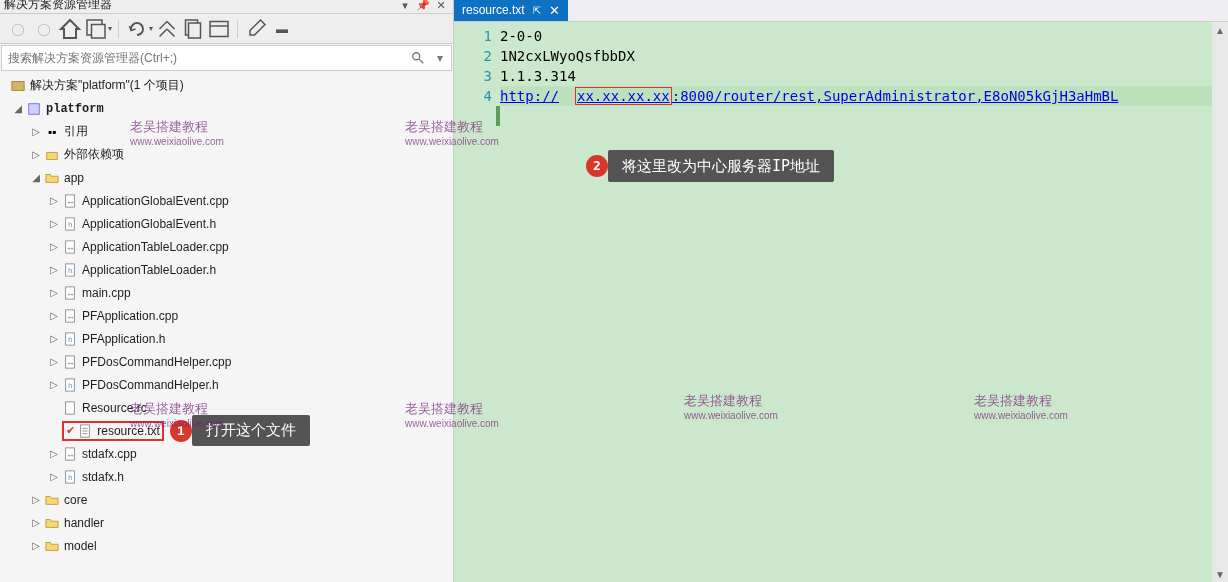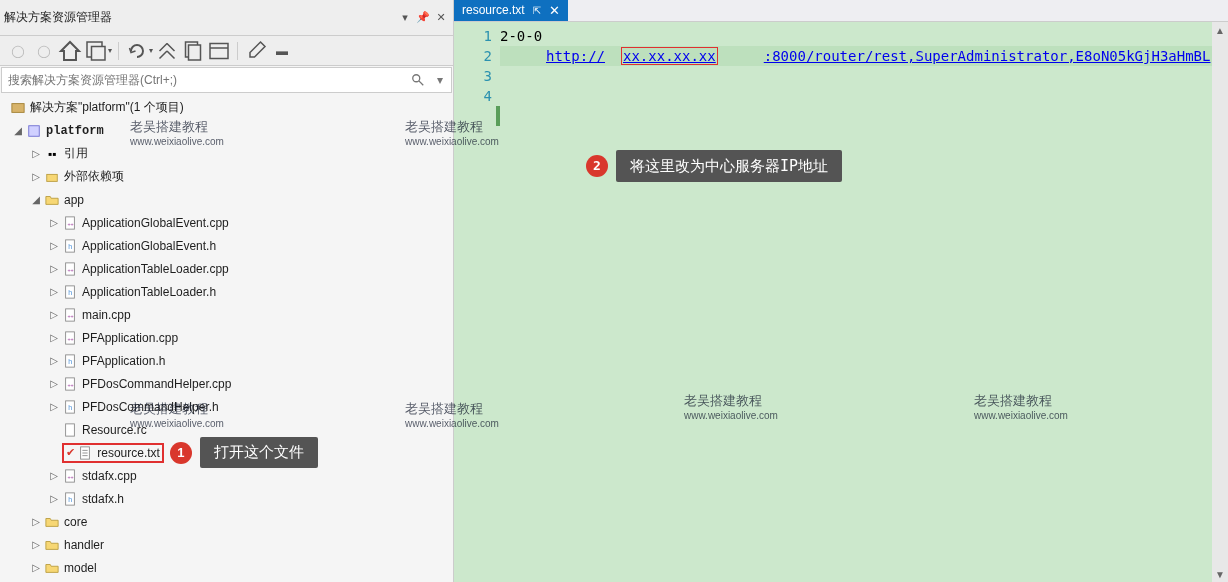--- a/index.html
+++ b/index.html
@@ -1,18 +1,18 @@
 <!DOCTYPE html>
 <html><head>
 <meta charset="utf-8">
 <style>
 * { box-sizing: border-box; margin: 0; padding: 0; }
 body { font-family: "Microsoft YaHei", "Segoe UI", Tahoma, sans-serif; font-size: 12px; background: #fff; width: 1228px; height: 582px; overflow: hidden; display: flex; }
 .left-panel { width: 454px; background: #f5f5f5; display: flex; flex-direction: column; border-right: 1px solid #ccc; }
-.panel-header { display: flex; align-items: center; height: 36px; background: #eee; border-bottom: 1px solid #ccc; padding: 0 4px; }
+.panel-header { display: flex; align-items: flex-end; height: 14px; background: #eee; border-bottom: 1px solid #ccc; padding: 0 4px; }
 .panel-title { flex: 1; color: #1e1e1e; font-size: 12px; }
 .hdr-btn { width: 16px; height: 16px; display: flex; align-items: center; justify-content: center; color: #555; cursor: pointer; margin-left: 2px; font-size: 11px; }
 .toolbar { display: flex; align-items: center; height: 30px; background: #eee; border-bottom: 1px solid #ccc; padding: 0 6px; gap: 2px; }
 .tb-btn { width: 24px; height: 24px; display: flex; align-items: center; justify-content: center; color: #555; cursor: pointer; border-radius: 2px; }
 .tb-disabled { color: #bbb; cursor: default; }
 .tb-sep { width: 1px; height: 18px; background: #ccc; margin: 0 4px; }
 .dropdown-chev { font-size: 8px; margin-left: -2px; color: #555; }
 .search-row { display: flex; align-items: center; height: 26px; background: #fff; border: 1px solid #ccc; margin: 1px; }
 .search-input { flex: 1; border: none; outline: none; padding: 0 6px; font-size: 12px; color: #0369a1; background: transparent; font-family: inherit; }
 .search-icon { width: 22px; display: flex; align-items: center; justify-content: center; color: #777; }
@@ -23,37 +23,37 @@
 .ticon { width: 16px; height: 16px; display: flex; align-items: center; justify-content: center; margin-right: 4px; font-size: 12px; }
 .ticon svg { width: 14px; height: 14px; }
 .tlabel { color: #1e1e1e; }
 .bold { font-weight: bold; font-family: Liberation Mono, monospace; }
 .indent0 { padding-left: 10px; }
 .indent1 { padding-left: 28px; }
 .indent2 { padding-left: 46px; }
 .selected-file { border: 2px solid #e03030; padding: 0 2px; }
 .selected-file .tlabel { }
 .annot-badge { width: 22px; height: 22px; border-radius: 50%; background: #d9372c; color: #fff; display: flex; align-items: center; justify-content: center; font-weight: bold; margin-left: 6px; font-size: 13px; }
-.annot-callout { background: #545454; color: #fff; padding: 6px 14px; font-size: 15px; margin-left: 8px; border-radius: 2px; }
+.annot-callout { background: #545454; color: #fff; padding: 6px 14px; font-size: 15px; border-radius: 2px; }
 .right-panel { flex: 1; display: flex; flex-direction: column; }
 .tab-bar { height: 22px; background: #eeeef2; display: flex; align-items: flex-end; border-bottom: 1px solid #ccc; }
 .tab { height: 22px; background: #0e70c0; color: #fff; display: flex; align-items: center; padding: 0 8px; font-size: 12px; gap: 8px; }
 .tab-pin { font-size: 10px; }
 .tab-close { font-size: 13px; cursor: pointer; }
 .editor-wrap { flex: 1; background: #cce8cc; display: flex; position: relative; }
 .gutter { width: 46px; background: #cce8cc; text-align: right; padding-right: 8px; color: #2b91af; font-family: Consolas, monospace; font-size: 14px; padding-top: 4px; line-height: 20px; }
 .code-area { flex: 1; font-family: Consolas, monospace; font-size: 14px; padding-top: 4px; line-height: 20px; color: #000; position: relative; }
 .code-line { height: 20px; white-space: pre; }
-.code-link { color: #0000ee; text-decoration: underline; padding-left: 46px; }
+.code-link { color: #0000ee; text-decoration: underline; }
 .url-highlight { border: 1px solid #e03030; padding: 0 1px; margin-left: 16px; }
 .line5 { background: #bde0bd; }
 .scroll-track { position: absolute; right: 0; top: 0; bottom: 0; width: 16px; background: #e8e8e8; }
 .scroll-up, .scroll-down { height: 16px; display: flex; align-items: center; justify-content: center; color: #666; font-size: 10px; }
 .annot2-wrap { position: absolute; left: 80px; top: 32px; display: flex; align-items: center; }
-.wm { position: absolute; color: #0f172a; font-size: 13px; opacity: 0.7; pointer-events: none; }
+.wm { position: absolute; color: #701a75; font-size: 13px; opacity: 0.7; pointer-events: none; }
 .wm-sub { font-size: 10px; display: block; }
 .change-bar { position: absolute; left: -4px; width: 4px; background: #5a9e5a; }
 </style>
 </head>
 <body>
 
 <div class="left-panel">
   <div class="panel-header">
     <span class="panel-title">解决方案资源管理器</span>
     <span class="hdr-btn">▾</span>
@@ -346,20 +346,22 @@
     <div class="gutter">
       <div>1</div>
       <div>2</div>
       <div>3</div>
       <div>4</div>
       <div>&nbsp;</div>
     </div>
     <div class="code-area">
       <div class="change-bar" style="top:84px;height:20px;"></div>
       <div class="code-line">2-0-0</div>
+      <div class="code-line">1N2cxLWyoQsfbbDX</div>
+      <div class="code-line">1.1.3.314</div>
       <div class="code-line line5"><span class="code-link">http://</span><span class="code-link url-highlight">xx.xx.xx.xx</span><span class="code-link">:8000/router/rest,SuperAdministrator,E8oN05kGjH3aHmBL</span></div>
 
       <div class="annot2-wrap" style="top:128px;">
         <span class="annot-badge">2</span>
         <span class="annot-callout">将这里改为中心服务器IP地址</span>
       </div>
     </div>
     <div class="scroll-track">
       <div class="scroll-up">▲</div>
       <div style="flex:1"></div>

